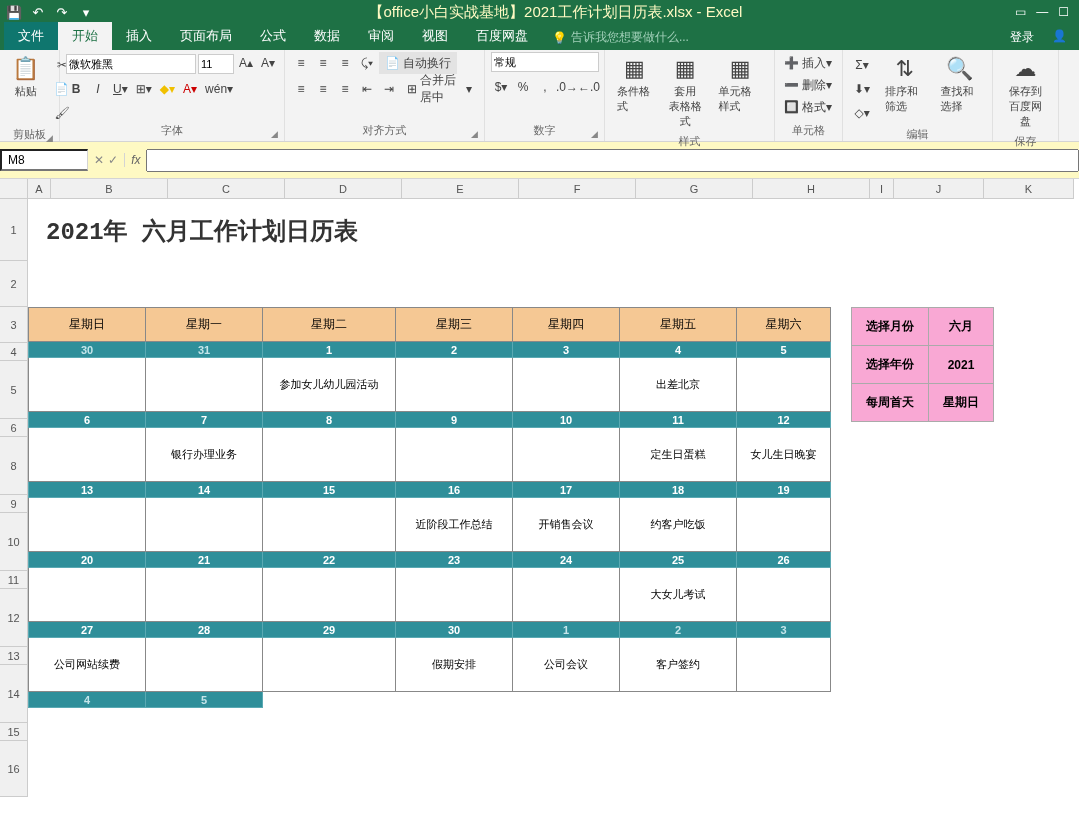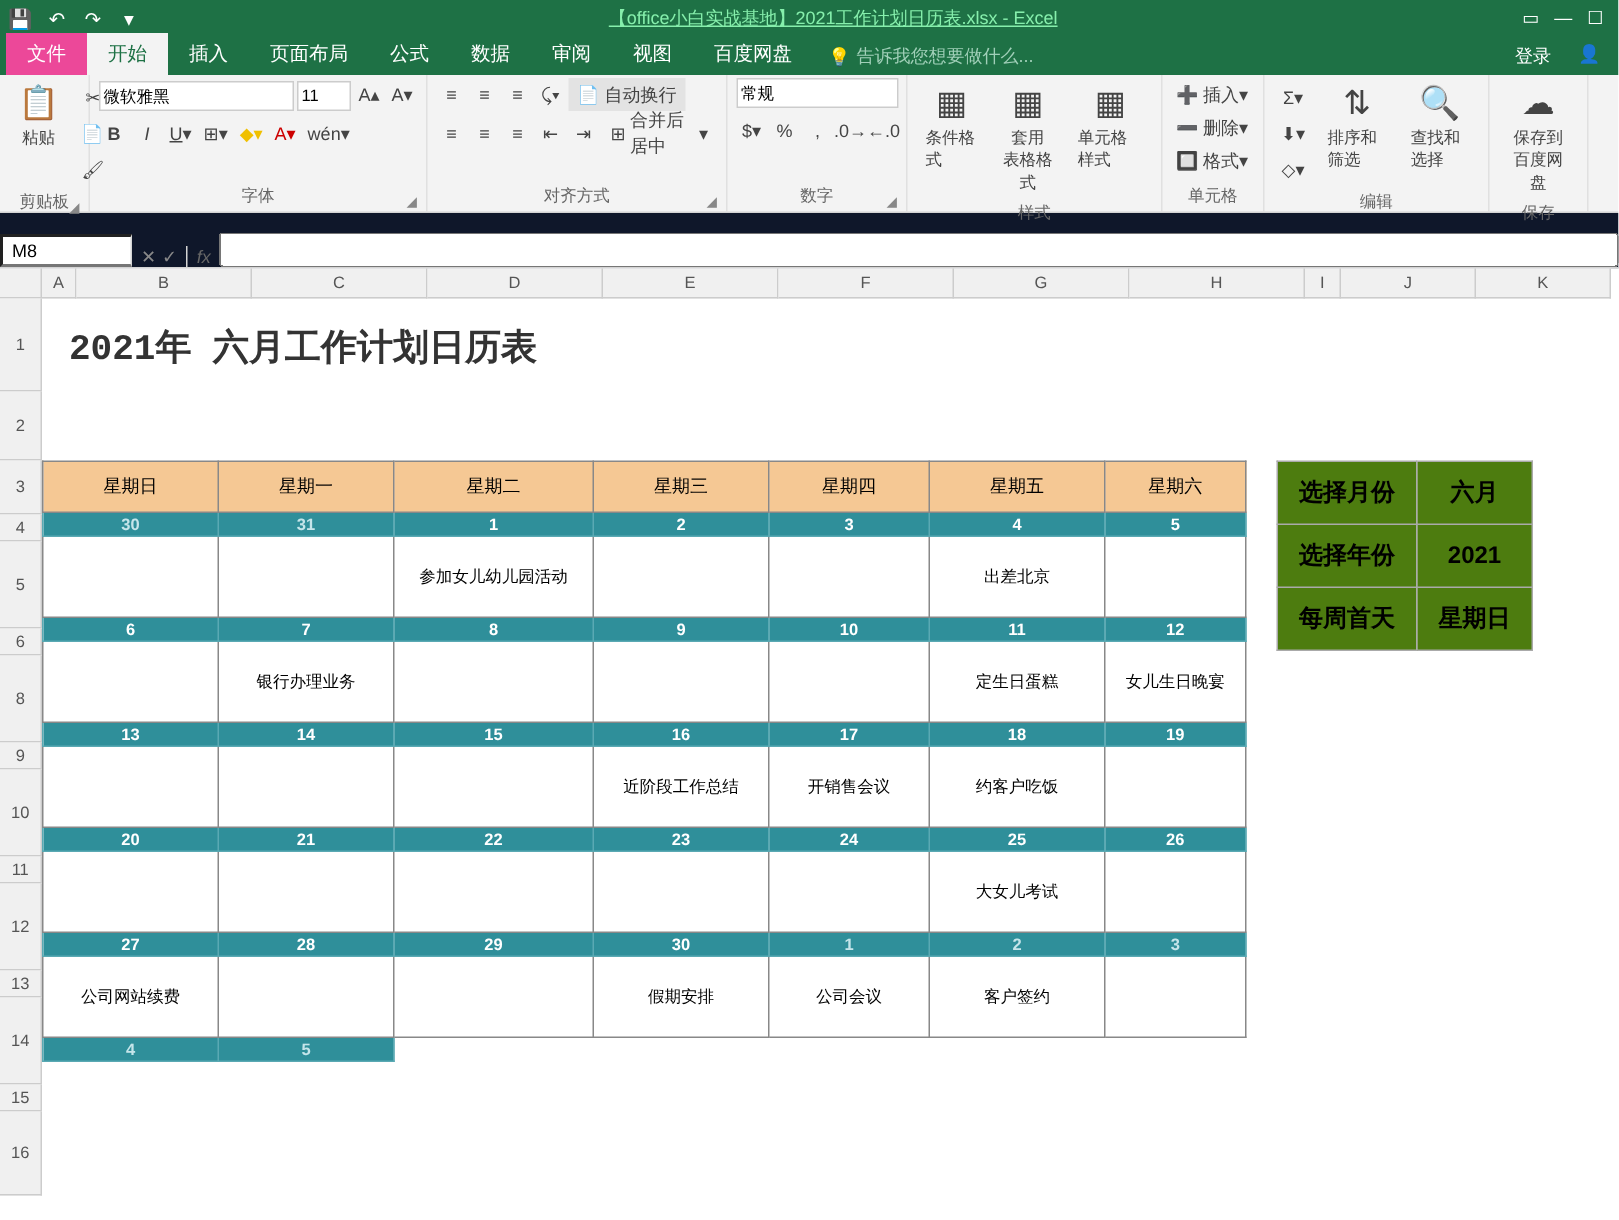--- a/index.html
+++ b/index.html
@@ -1,64 +1,64 @@
 <!DOCTYPE html>
 <html><head>
 <meta charset="utf-8">
 <style>
 * { margin: 0; padding: 0; box-sizing: border-box; font-family: "Microsoft YaHei", sans-serif; }
 body { background: #fff; font-size: 12px; overflow: hidden; }
 
 .titlebar { background: #1e7145; color: #fff; height: 24px; display: flex; align-items: center; padding: 0 4px; }
 .titlebar .qat { display: flex; gap: 4px; align-items: center; }
 .titlebar .qat-btn { width: 20px; height: 20px; display: flex; align-items: center; justify-content: center; color: #fff; font-size: 13px; }
-.titlebar .title { flex: 1; text-align: center; color: #86efac; font-size: 12px; text-decoration: underline; }
+.titlebar .title { flex: 1; text-align: center; color: #fef9c3; font-size: 15px; }
 .titlebar .winctl { display: flex; gap: 10px; margin-right: 6px; }
 
 .ribbon-tabs { background: #1e7145; height: 26px; display: flex; align-items: flex-end; padding: 0 4px; }
 .ribbon-tab { padding: 5px 14px; color: #fff; font-size: 13px; cursor: pointer; }
-.ribbon-tab.file { background: #ec4899; }
+.ribbon-tab.file { background: #0f766e; }
 .ribbon-tab.active { background: #f3f3f3; color: #1e7145; }
 .tell-me { color: #a0cfb8; margin-left: 10px; font-size: 12px; display: flex; align-items: center; gap: 4px; padding: 4px 0; }
 .ribbon-right { margin-left: auto; display: flex; align-items: flex-start; gap: 18px; color: #fff; padding: 4px 8px; }
 
 .ribbon { background: #f3f3f3; height: 92px; border-bottom: 1px solid #d4d4d4; display: flex; }
 .rgroup { border-right: 1px solid #e0e0e0; padding: 2px 6px; display: flex; flex-direction: column; }
 .rgroup-body { flex: 1; display: flex; align-items: flex-start; gap: 4px; }
 .rgroup-label { text-align: center; font-size: 11px; color: #666; padding: 1px 0; position: relative; }
 .rgroup-label .launcher { position: absolute; right: 0; bottom: 0; font-size: 9px; color: #888; }
 .rvert { display: flex; flex-direction: column; gap: 2px; align-items: center; justify-content: center; padding: 2px; }
 .rbtn { padding: 2px 3px; display: flex; align-items: center; justify-content: center; min-width: 20px; height: 22px; color: #444; }
 .big-btn { display: flex; flex-direction: column; align-items: center; justify-content: center; padding: 4px 6px; gap: 2px; font-size: 11px; color: #444; }
 .big-btn .ico { font-size: 22px; }
 .combo { height: 20px; border: 1px solid #ccc; background: #fff; font-size: 11px; padding: 0 2px; }
 .row { display: flex; gap: 2px; align-items: flex-end; }
 
-.namebox-row { height: 37px; background: #0f172a; border-bottom: 1px solid #d4d4d4; display: flex; align-items: flex-end; }
+.namebox-row { height: 37px; background: #fef9c3; border-bottom: 1px solid #d4d4d4; display: flex; align-items: center; }
 .namebox { width: 88px; border-right: 1px solid #d4d4d4; padding: 2px 6px; font-size: 12px; }
 .fx-btns { display: flex; align-items: center; gap: 4px; padding: 0 6px; border-right: 1px solid #d4d4d4; color: #888; }
 .fx { padding: 0 6px; font-style: italic; color: #666; display: flex; align-items: center; }
 .formula { flex: 1; padding: 2px 6px; }
 
 .sheet-area { display: flex; height: 648px; background: #fff; position: relative; }
 .corner { width: 28px; height: 20px; background: #f0f0f0; border-right: 1px solid #ccc; border-bottom: 1px solid #ccc; }
 .colheads { display: flex; height: 20px; }
 .colhead { background: #f0f0f0; border-right: 1px solid #ccc; border-bottom: 1px solid #ccc; text-align: center; font-size: 11px; color: #555; line-height: 20px; }
 .rowheads { width: 28px; }
 .rowhead { background: #f0f0f0; border-right: 1px solid #ccc; border-bottom: 1px solid #ccc; text-align: center; font-size: 11px; color: #555; }
 .cells { position: absolute; top: 0; left: 0; }
 
 .cal-title { font-size: 24px; font-weight: bold; color: #333; padding: 16px 10px 20px 18px; font-family: Liberation Mono, monospace; }
 .cal { border-collapse: collapse; }
 .cal th { background: #f5c894; border: 1px solid #888; font-size: 12px; font-weight: normal; padding: 8px 0; }
 .cal td.date { background: #2f8f9a; color: #fff; border: 1px solid #5aa9b3; text-align: center; font-size: 11px; font-weight: bold; height: 16px; }
 .cal td.date.dim { color: #c5e5ea; }
 .cal td.ev { border: 1px solid #888; background: #fff; text-align: center; font-size: 11px; height: 54px; vertical-align: middle; }
 .selector { border-collapse: collapse; }
-.selector td { border: 1px solid #aaa; background: #4d7c0f; text-align: center; font-size: 16px; padding: 10px 14px; font-weight: bold; }
+.selector td { border: 1px solid #aaa; background: #f9a8d4; text-align: center; font-size: 12px; padding: 10px 14px; font-weight: bold; }
 </style>
 </head>
 <body>
 
 <div class="titlebar">
   <div class="qat">
     <span class="qat-btn">💾</span>
     <span class="qat-btn">↶</span>
     <span class="qat-btn">↷</span>
     <span class="qat-btn">▾</span>

